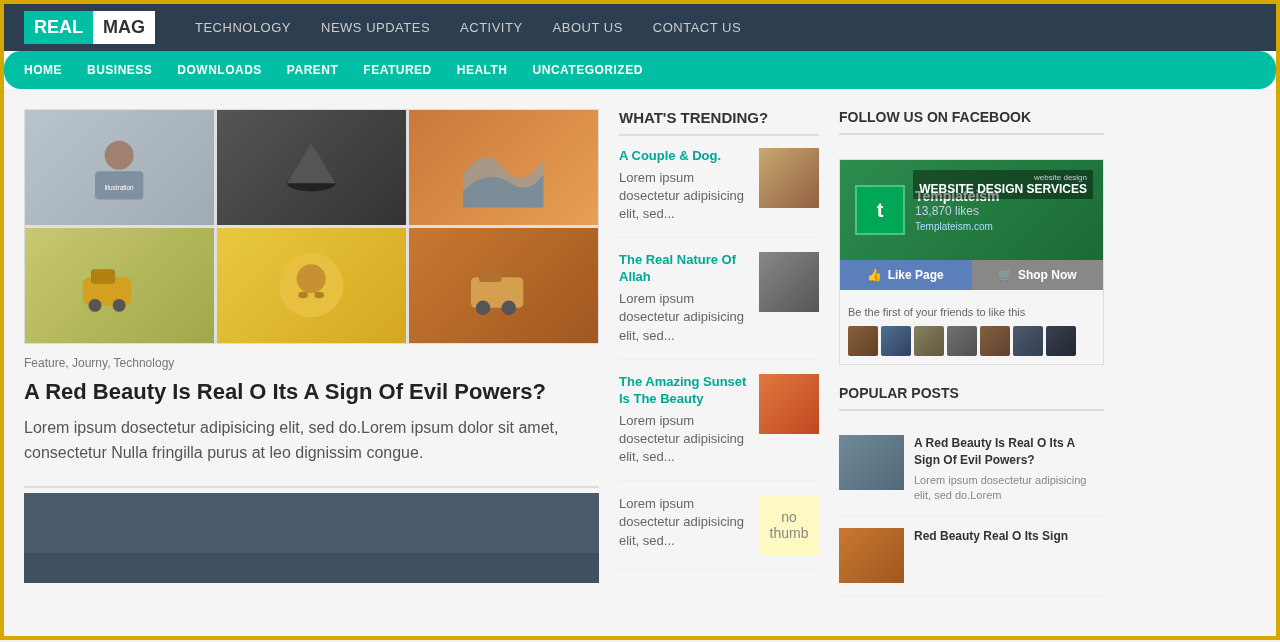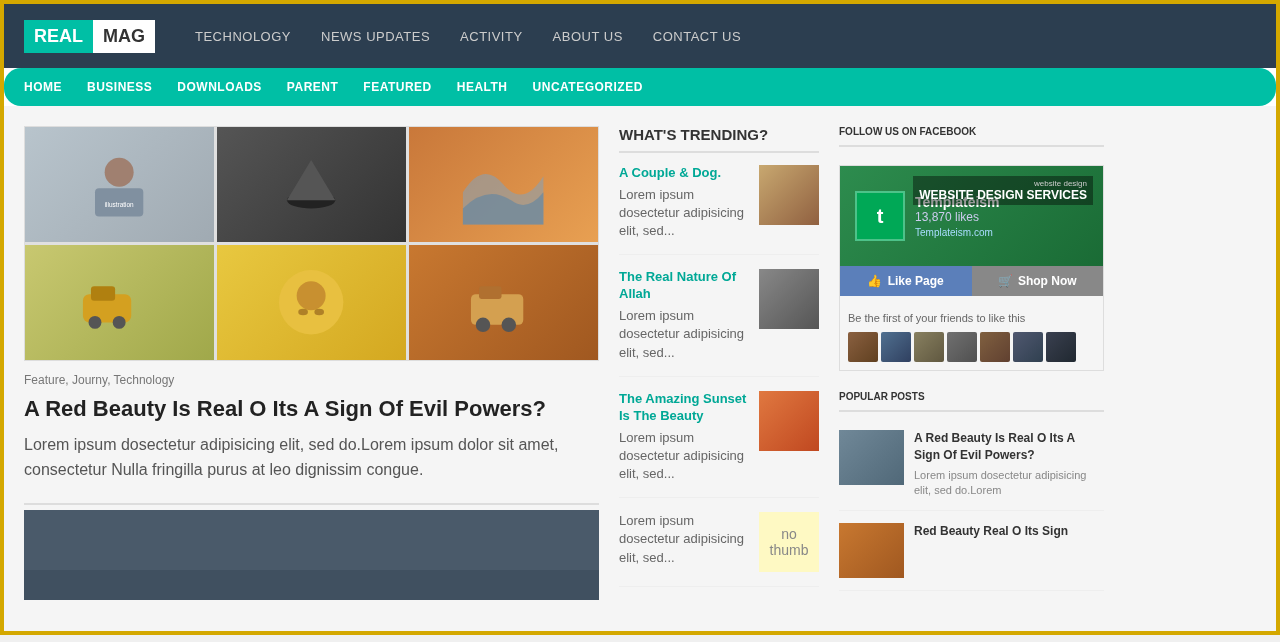--- a/index.html
+++ b/index.html
@@ -1,21 +1,21 @@
 <!DOCTYPE html>
 <html><head>
   <meta charset="utf-8">
   <style>
     * { margin: 0; padding: 0; box-sizing: border-box; }
     body { font-family: Arial, sans-serif; background: #f0f0f0; font-size: 13px; color: #333; }
 
     .outer-border { border: 4px solid #d4a800; background: #fff; max-width: 1280px; margin: 0 auto; }
 
     
-    .header { background: #2c3e50; display: flex; align-items: center; padding: 0 20px; height: 64px; }
+    .header { background: #2c3e50; display: flex; align-items: center; padding: 0 20px; height: 47px; }
     .logo { display: flex; align-items: center; margin-right: 40px; }
     .logo-real { background: #00bfa5; color: #fff; font-weight: bold; font-size: 18px; padding: 6px 10px; }
     .logo-mag { background: #fff; color: #333; font-weight: bold; font-size: 18px; padding: 6px 10px; }
     .main-nav { display: flex; gap: 30px; }
     .main-nav a { color: #ccc; text-decoration: none; font-size: 13px; font-weight: 500; letter-spacing: 0.5px; }
 
     
     .secondary-nav { background: #00bfa5; display: flex; padding: 0 20px; height: 38px; align-items: center; gap: 25px; border-radius: 17px; }
     .secondary-nav a { color: #fff; text-decoration: none; font-size: 12px; font-weight: bold; letter-spacing: 0.5px; }
 
@@ -60,21 +60,21 @@
 
     
     .thumb-1 { background: linear-gradient(135deg, #c8a870, #906040); width: 60px; height: 60px; }
     .thumb-2 { background: linear-gradient(135deg, #888, #555); width: 60px; height: 60px; }
     .thumb-3 { background: linear-gradient(135deg, #e07840, #c04820); width: 60px; height: 60px; }
     .thumb-4 { background: #fef9c3; width: 60px; height: 60px; display: flex; align-items: center; justify-content: center; font-size: 14px; color: #888; text-align: center; }
 
     
     .right-sidebar { flex: 0 0 265px; }
     .widget { margin-bottom: 20px; }
-    .widget-title-right { font-size: 10px; font-weight: bold; color: #333; border-bottom: 2px solid #ddd; padding-bottom: 8px; margin-bottom: 18px; }
+    .widget-title-right { font-size: 14px; font-weight: bold; color: #333; border-bottom: 2px solid #ddd; padding-bottom: 8px; margin-bottom: 24px; }
 
     
     .fb-widget { border: 1px solid #ddd; overflow: hidden; }
     .fb-banner { background: linear-gradient(135deg, #2d8c4e, #1a6b35); padding: 15px; display: flex; align-items: center; gap: 10px; position: relative; min-height: 100px; }
     .fb-logo { width: 50px; height: 50px; background: #00a856; display: flex; align-items: center; justify-content: center; color: #fff; font-size: 20px; font-weight: bold; border: 2px solid rgba(255,255,255,0.3); }
     .fb-info { color: #fff; }
     .fb-name { font-weight: bold; font-size: 14px; }
     .fb-likes { font-size: 12px; color: #cce; }
     .fb-tagline { font-size: 10px; color: #adf; margin-top: 3px; }
     .fb-design-badge { position: absolute; right: 10px; top: 10px; background: rgba(0,0,0,0.4); color: #fff; font-size: 9px; padding: 3px 6px; text-align: right; }

